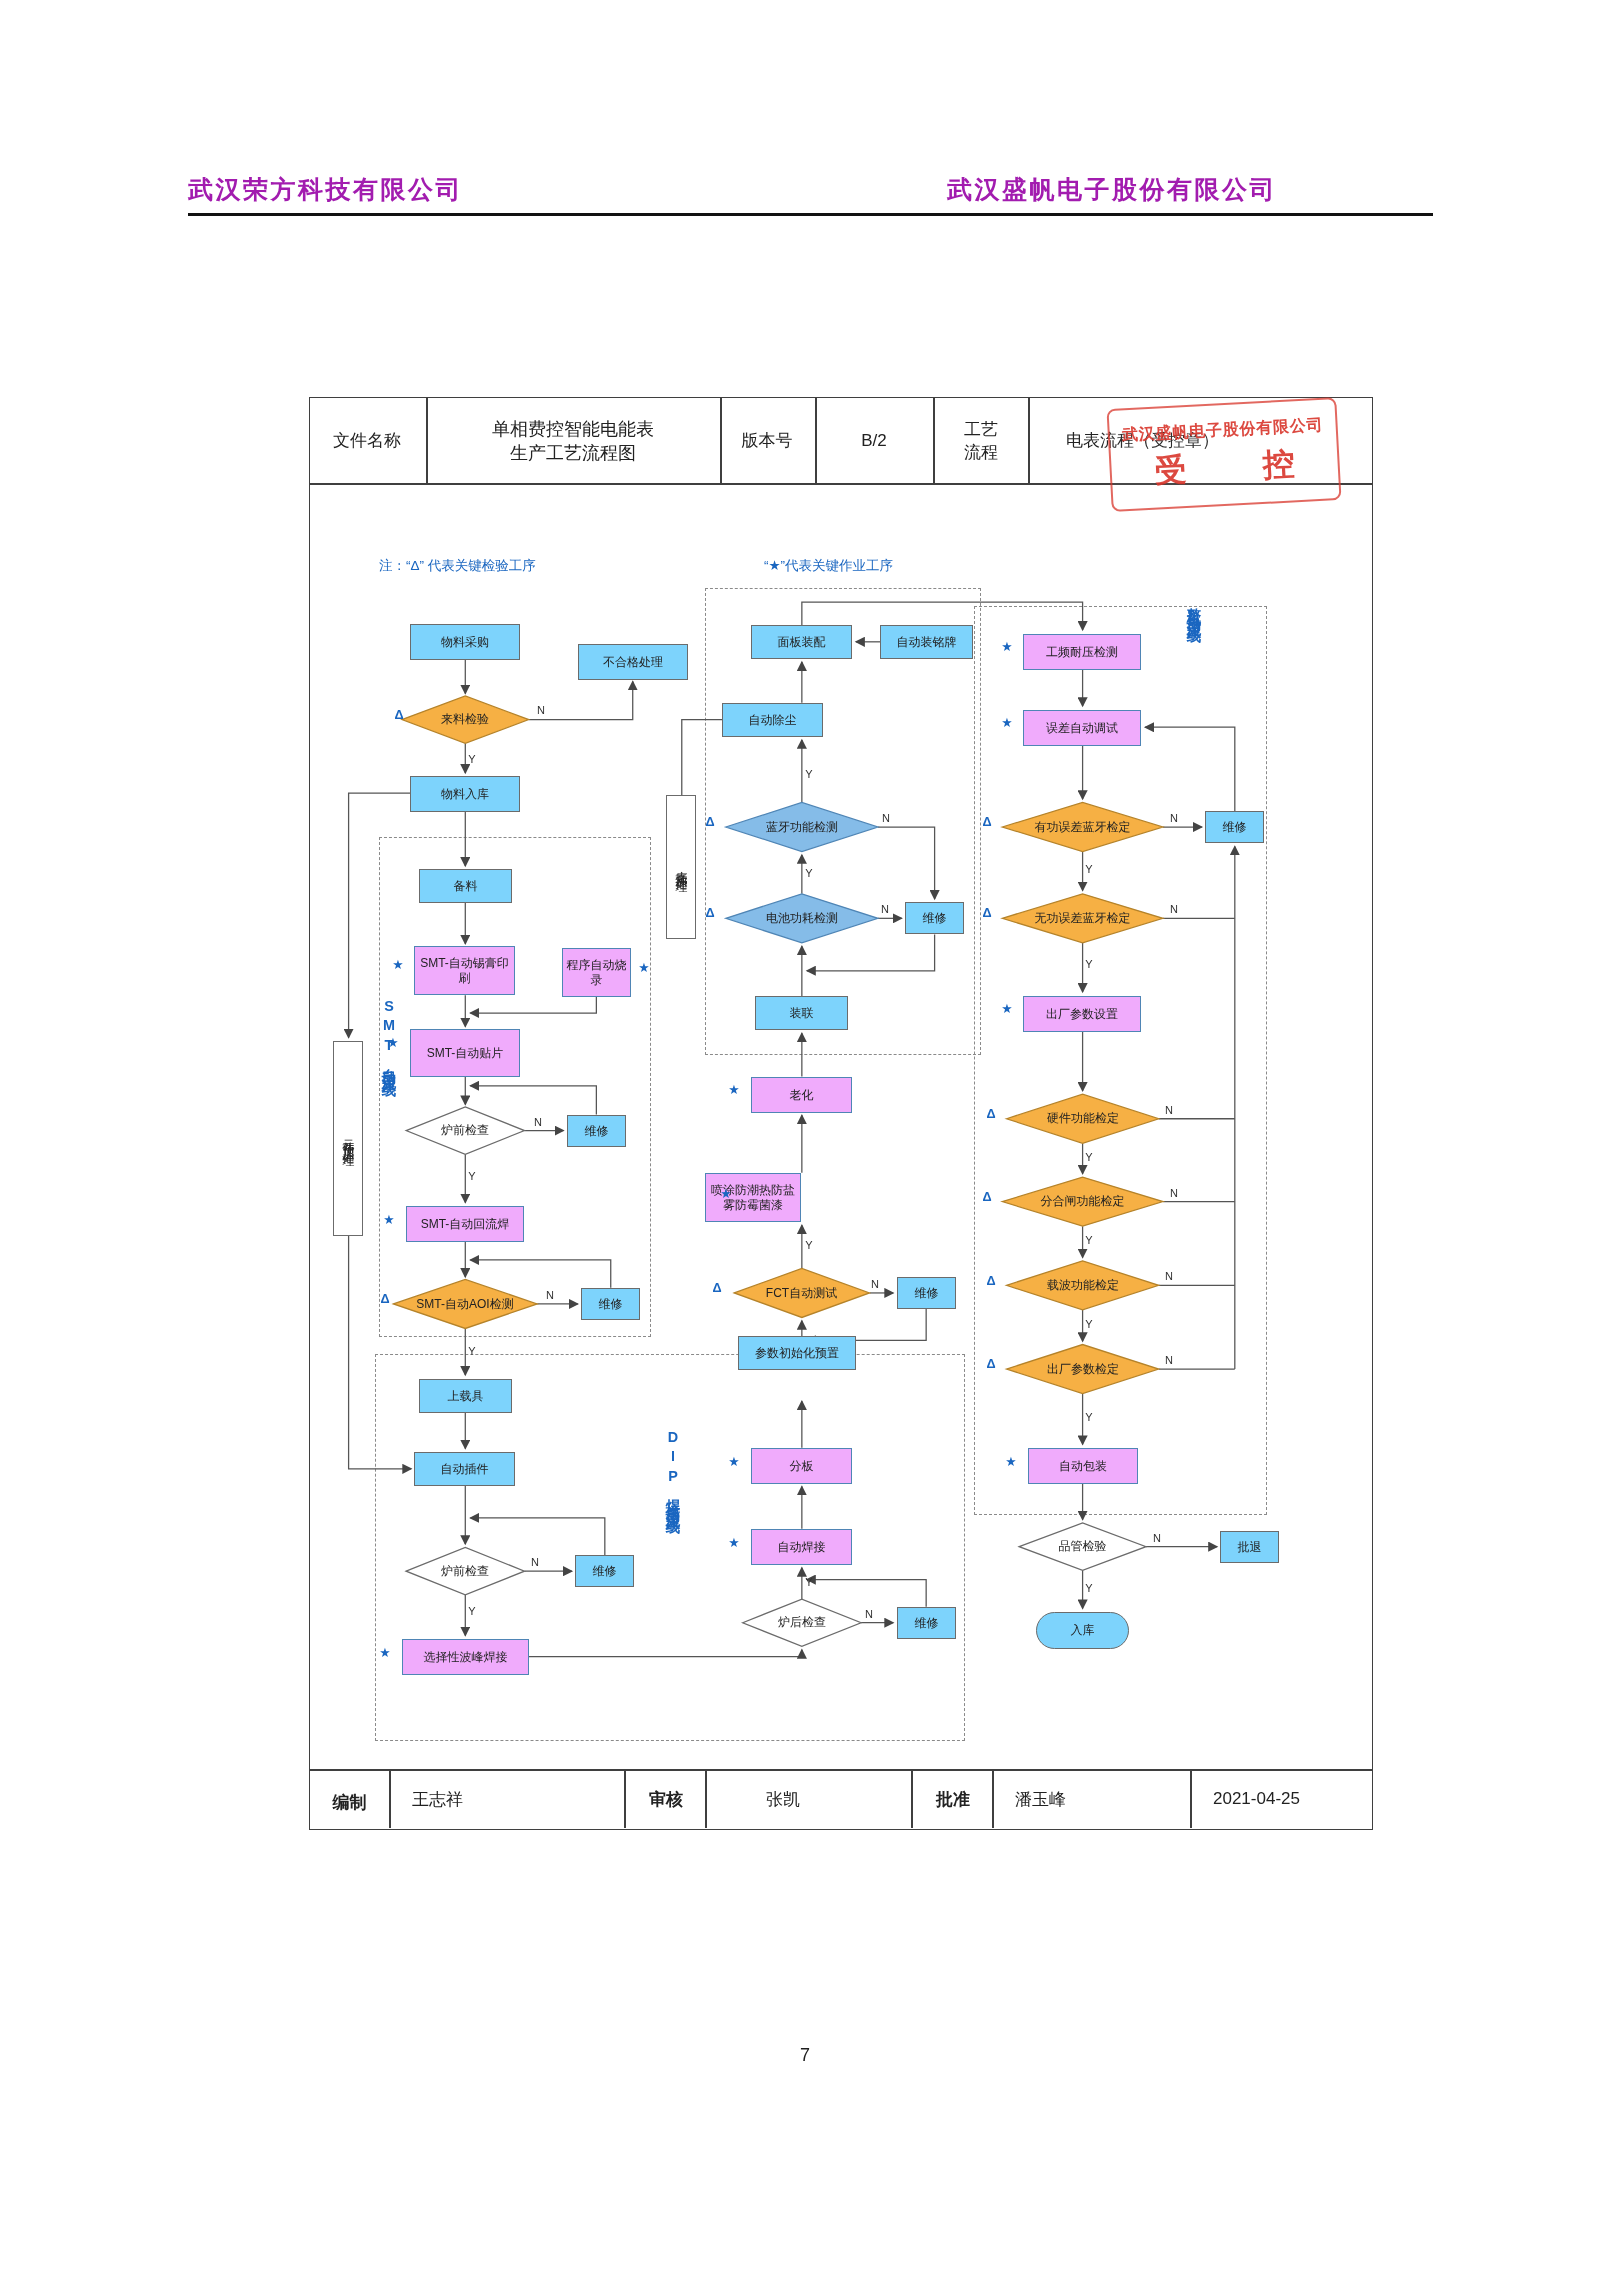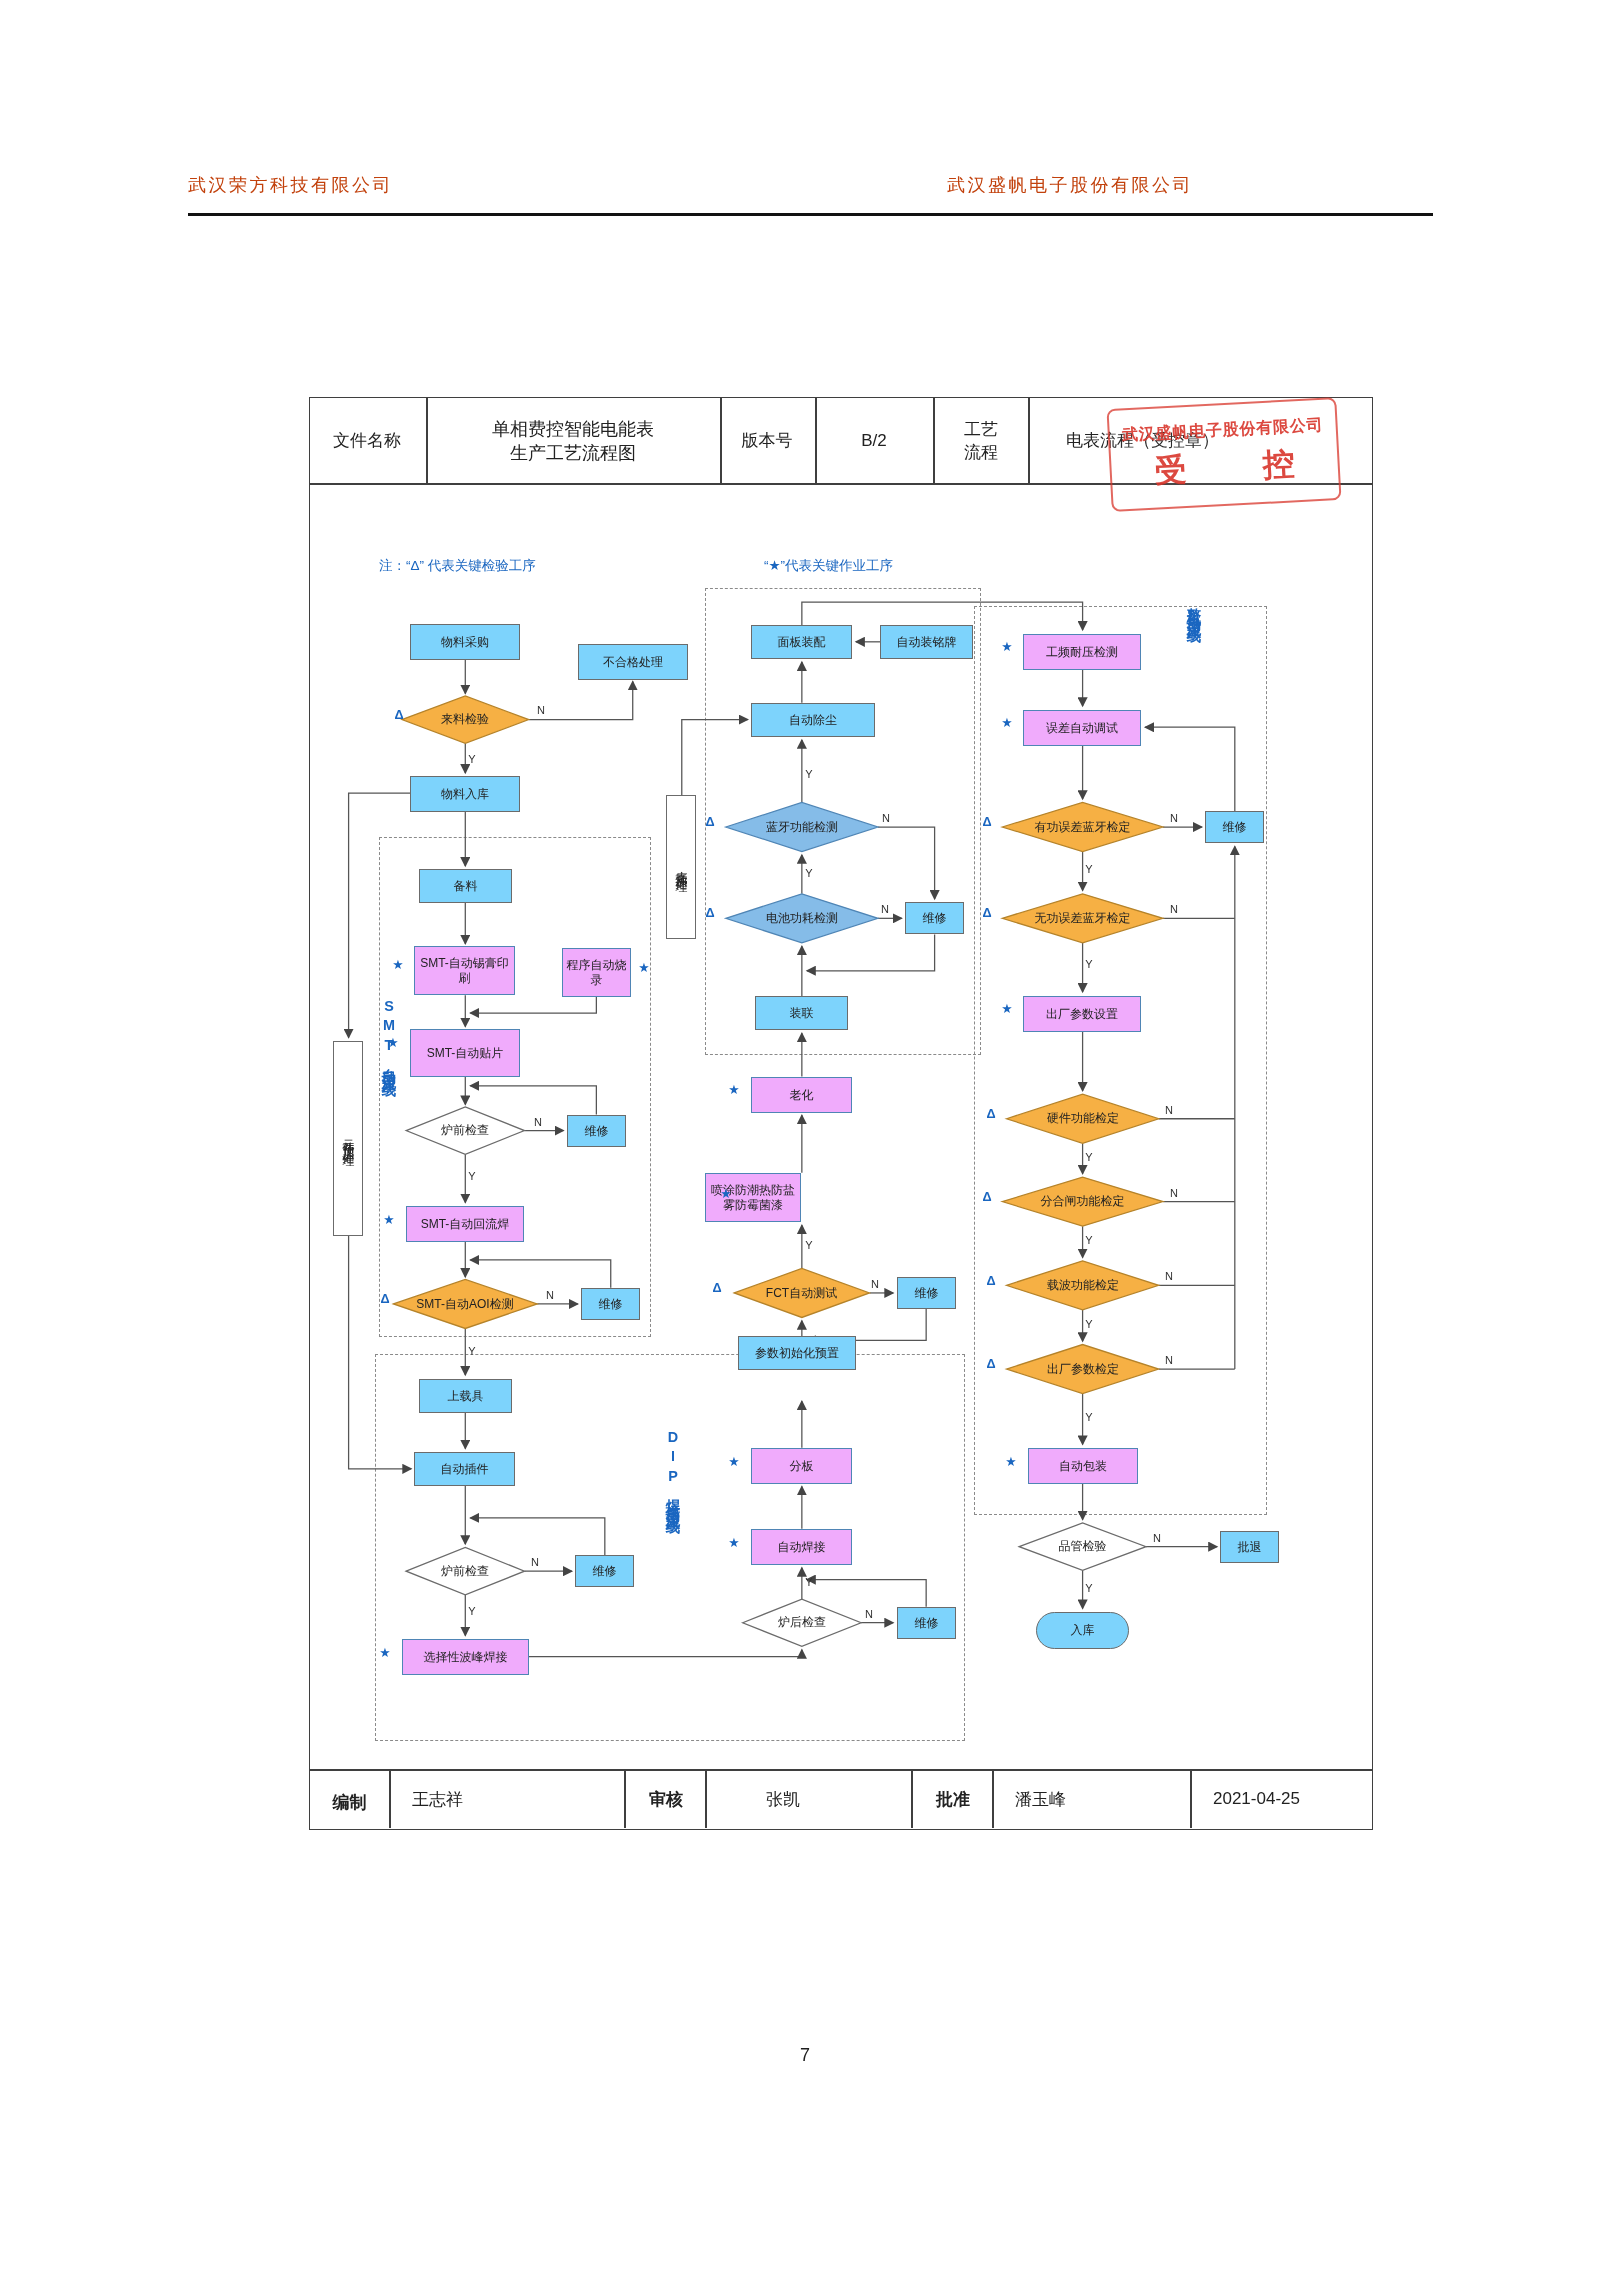--- a/index.html
+++ b/index.html
@@ -1,21 +1,21 @@
 <!DOCTYPE html>
 <html style="font-size:13.5px"><head>
 <meta charset="utf-8">
 <style>
   *{margin:0;padding:0;box-sizing:border-box}
   html,body{background:#fff}
   body{width:1624px;height:2295px;position:relative;overflow:hidden;
        font-family:"Liberation Sans","DejaVu Sans",sans-serif;color:#1e1e1e}
   .abs{position:absolute}
-  .hdr{font-family:"Liberation Serif","DejaVu Serif",serif;font-weight:normal;
-       font-size:18px;letter-spacing:2.5px;color:#c2410c}
+  .hdr{font-family:"Liberation Serif","DejaVu Serif",serif;font-weight:bold;
+       font-size:25px;letter-spacing:2.5px;color:#a21caf}
   .hline{background:#111;height:2.5px}
   .frame{border:1.7px solid #3f3f3f}
   .vline,.hlinecell{background:#3f3f3f}
   .tcell{display:flex;align-items:center;justify-content:center;font-size:17px;color:#222}
   .node{display:flex;align-items:center;justify-content:center;text-align:center;
         font-size:12px;line-height:1.25;border:0.8px solid #6b6b6b;background:#7dd3fc;color:#222}
   .blue{background:#f0abfc;border-color:#4f85b5}
   .round{border-radius:18.6px}
   .dtext{display:flex;align-items:center;justify-content:center;text-align:center;
          font-size:12px;line-height:1.15;color:#222}
@@ -175,21 +175,21 @@
 <div class="abs node blue" style="left:410px;top:1029px;width:110px;height:48px">SMT-自动贴片</div>
 <div class="abs node" style="left:567px;top:1115px;width:59px;height:32px">维修</div>
 <div class="abs node blue" style="left:406px;top:1206px;width:118px;height:36px">SMT-自动回流焊</div>
 <div class="abs node" style="left:581px;top:1288px;width:59px;height:32px">维修</div>
 <div class="abs node" style="left:419px;top:1379px;width:93px;height:34px">上载具</div>
 <div class="abs node" style="left:414px;top:1452px;width:101px;height:34px">自动插件</div>
 <div class="abs node" style="left:575px;top:1555px;width:59px;height:32px">维修</div>
 <div class="abs node blue" style="left:402px;top:1639px;width:127px;height:36px">选择性波峰焊接</div>
 <div class="abs node" style="left:751px;top:625px;width:101px;height:34px">面板装配</div>
 <div class="abs node" style="left:880px;top:625px;width:93px;height:34px">自动装铭牌</div>
-<div class="abs node" style="left:751px;top:703px;width:124px;height:34px">自动除尘</div>
+<div class="abs node" style="left:722px;top:703px;width:101px;height:34px">自动除尘</div>
 <div class="abs node" style="left:905px;top:902px;width:59px;height:32px">维修</div>
 <div class="abs node" style="left:755px;top:996px;width:93px;height:34px">装联</div>
 <div class="abs node blue" style="left:751px;top:1077px;width:101px;height:36px">老化</div>
 <div class="abs node blue" style="left:705px;top:1173px;width:96px;height:49px">喷涂防潮热防盐雾防霉菌漆</div>
 <div class="abs node" style="left:897px;top:1277px;width:59px;height:32px">维修</div>
 <div class="abs node" style="left:738px;top:1336px;width:118px;height:34px">参数初始化预置</div>
 <div class="abs node blue" style="left:751px;top:1448px;width:101px;height:36px">分板</div>
 <div class="abs node blue" style="left:751px;top:1529px;width:101px;height:36px">自动焊接</div>
 <div class="abs node" style="left:897px;top:1607px;width:59px;height:32px">维修</div>
 <div class="abs node blue" style="left:1023px;top:634px;width:118px;height:36px">工频耐压检测</div>

